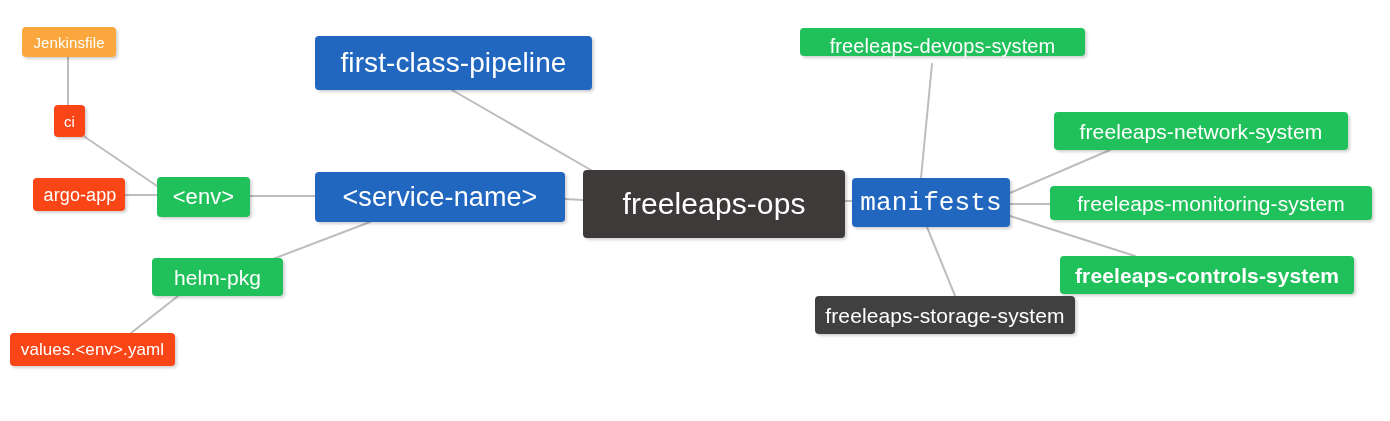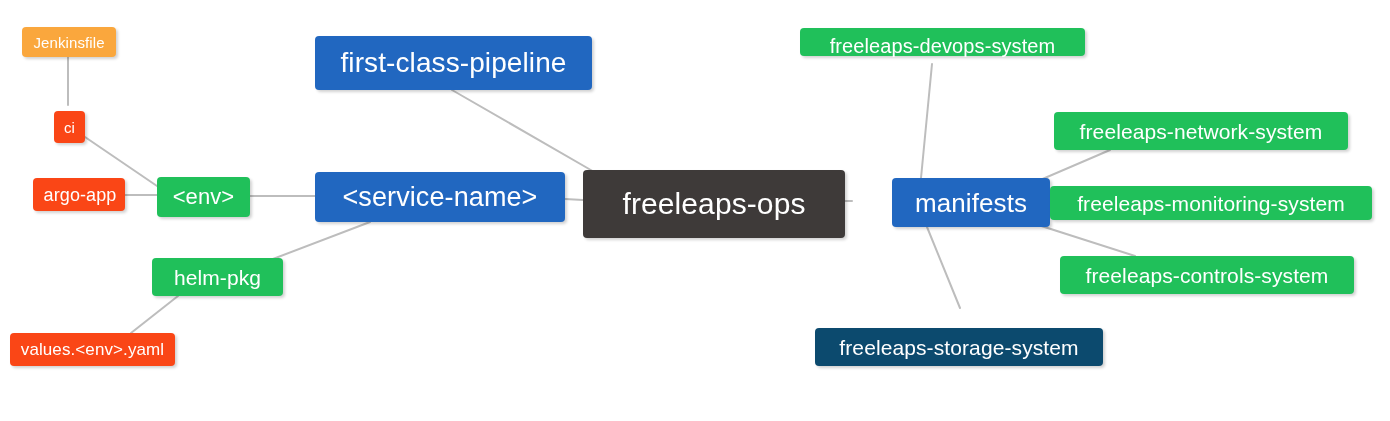--- a/index.html
+++ b/index.html
@@ -69,48 +69,48 @@
   <div id="node-layer">
       <div class="node" style="left: 583px; top: 170px; width: 262px; height: 68px; background: rgb(62, 58, 57); font-size: 30px;">
         <span class="node-label">freeleaps-ops</span>
       </div>
       <div class="node" style="left: 315px; top: 36px; width: 277px; height: 54px; background: rgb(33, 103, 192); font-size: 28px;">
         <span class="node-label">first-class-pipeline</span>
       </div>
       <div class="node" style="left: 315px; top: 172px; width: 250px; height: 50px; background: rgb(33, 103, 192); font-size: 27px;">
         <span class="node-label">&lt;service-name&gt;</span>
       </div>
-      <div class="node" style="left: 892px; top: 178px; width: 158px; height: 49px; background: rgb(33, 103, 192); font-size: 26px;">
+      <div class="node" style="left: 852px; top: 178px; width: 158px; height: 49px; background: rgb(33, 103, 192); font-size: 26px; font-family: Liberation Mono, monospace;">
         <span class="node-label">manifests</span>
       </div>
       <div class="node" style="left: 157px; top: 177px; width: 93px; height: 40px; background: rgb(32, 192, 90); font-size: 22px;">
         <span class="node-label">&lt;env&gt;</span>
       </div>
       <div class="node" style="left: 152px; top: 258px; width: 131px; height: 38px; background: rgb(32, 192, 90); font-size: 21px; text-align: center;">
         <span class="node-label">helm-pkg</span>
       </div>
       <div class="node" style="left: 800px; top: 28px; width: 285px; height: 28px; background: rgb(32, 192, 90); font-size: 20px; align-items: flex-end;">
         <span class="node-label">freeleaps-devops-system</span>
       </div>
       <div class="node" style="left: 1054px; top: 112px; width: 294px; height: 38px; background: rgb(32, 192, 90); font-size: 21px;">
         <span class="node-label">freeleaps-network-system</span>
       </div>
       <div class="node" style="left: 1050px; top: 186px; width: 322px; height: 34px; background: rgb(32, 192, 90); font-size: 21px;">
         <span class="node-label">freeleaps-monitoring-system</span>
       </div>
-      <div class="node" style="left: 1060px; top: 256px; width: 294px; height: 38px; background: rgb(32, 192, 90); font-size: 21px;">
+      <div class="node" style="left: 1060px; top: 256px; width: 294px; height: 38px; background: rgb(32, 192, 90); font-size: 21px; font-weight: bold;">
         <span class="node-label">freeleaps-controls-system</span>
       </div>
-      <div class="node" style="left: 815px; top: 328px; width: 288px; height: 38px; background: #0c4a6e; font-size: 21px;">
+      <div class="node" style="left: 815px; top: 296px; width: 260px; height: 38px; background: #404040; font-size: 21px;">
         <span class="node-label">freeleaps-storage-system</span>
       </div>
       <div class="node" style="left: 22px; top: 27px; width: 94px; height: 30px; background: rgb(250, 167, 61); font-size: 15px;">
         <span class="node-label">Jenkinsfile</span>
       </div>
-      <div class="node" style="left: 54px; top: 105px; width: 31px; height: 32px; background: rgb(250, 70, 22); font-size: 15px; margin-top: 6px;">
+      <div class="node" style="left: 54px; top: 105px; width: 31px; height: 32px; background: rgb(250, 70, 22); font-size: 15px;">
         <span class="node-label">ci</span>
       </div>
       <div class="node" style="left: 33px; top: 178px; width: 92px; height: 33px; background: rgb(250, 70, 22); font-size: 18px; padding-left: 14px;">
         <span class="node-label">argo-app</span>
       </div>
       <div class="node" style="left: 10px; top: 333px; width: 165px; height: 33px; background: rgb(250, 70, 22); font-size: 17px;">
         <span class="node-label">values.&lt;env&gt;.yaml</span>
       </div>
     </div>
 

